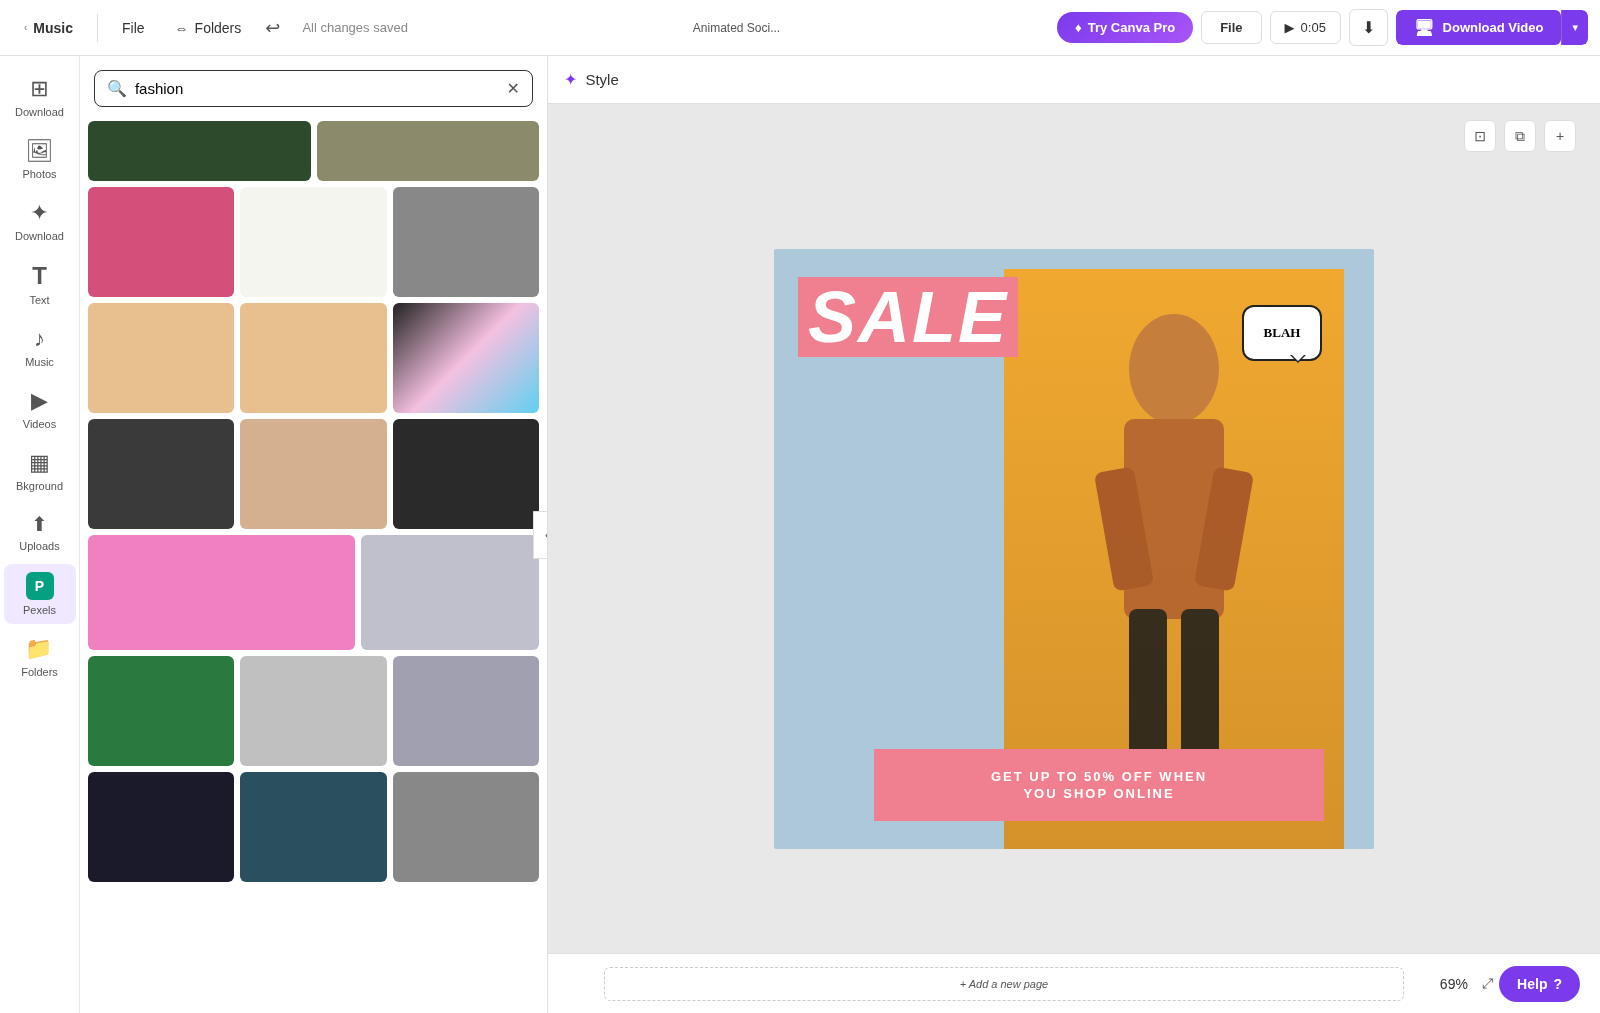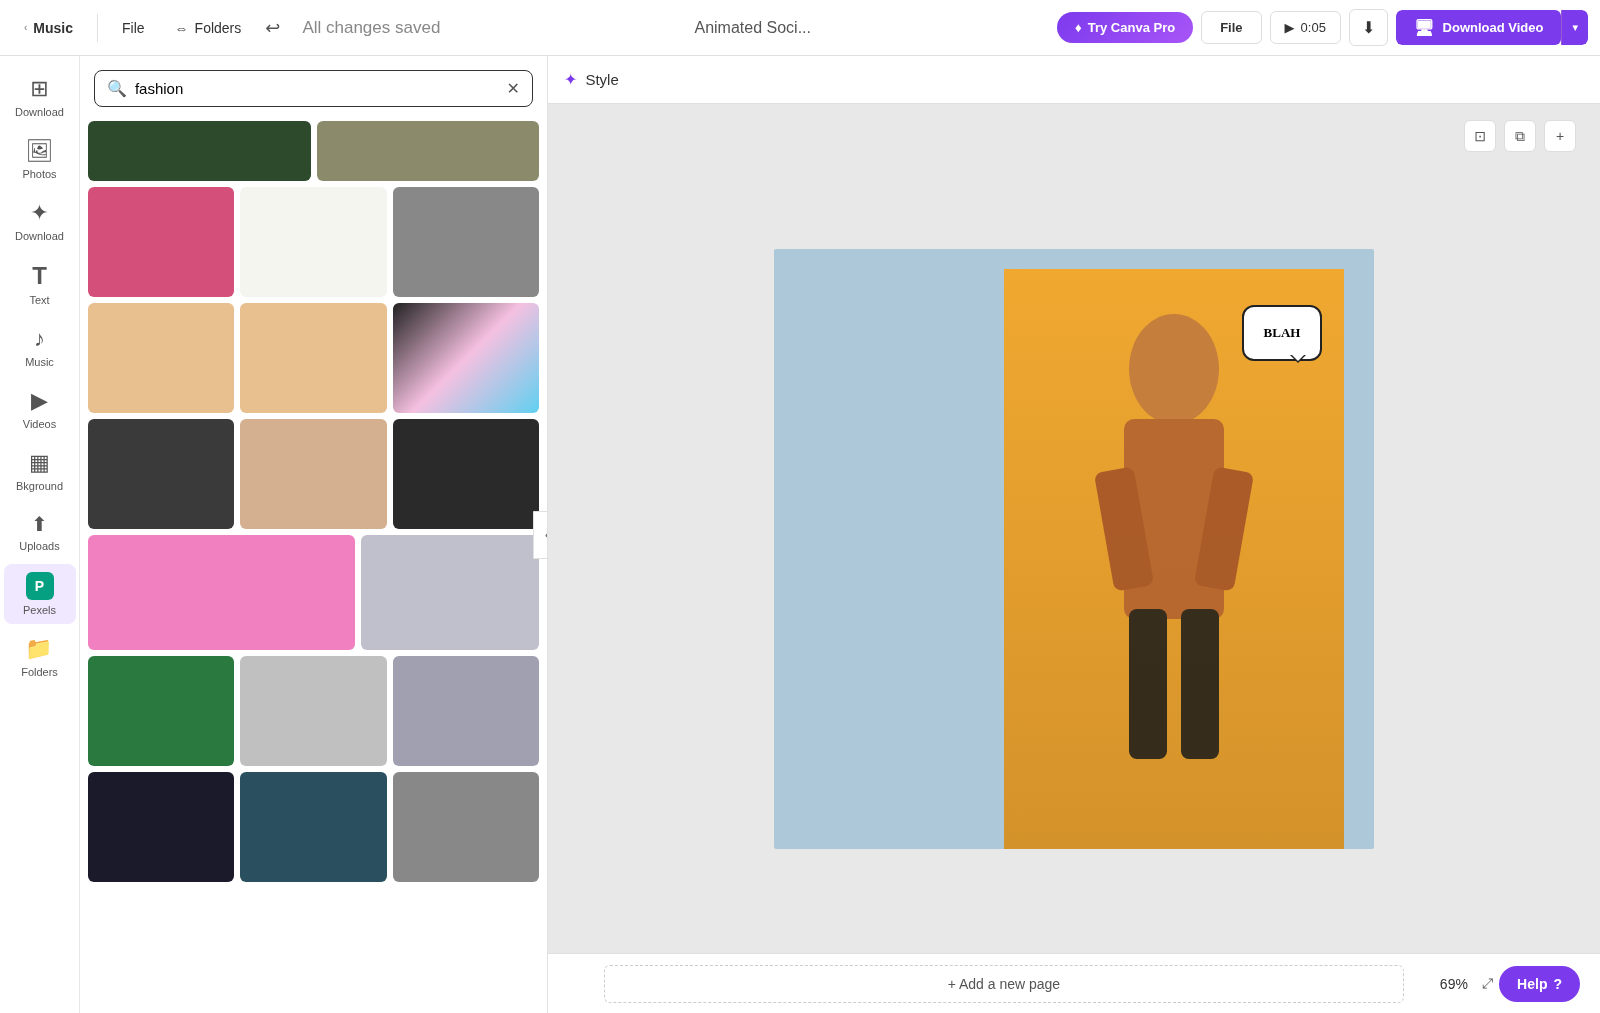--- a/index.html
+++ b/index.html
@@ -19,23 +19,23 @@
     }
     .nav-home-btn .chevron { font-size: 10px; color: #999; }
     .nav-divider { width: 1px; height: 28px; background: #e0e0e0; margin: 0 4px; }
     .nav-btn {
       padding: 6px 12px; border-radius: 6px; cursor: pointer;
       font-size: 14px; color: #333; border: none; background: none;
       display: flex; align-items: center; gap: 6px;
     }
     .nav-resize { display: flex; align-items: center; gap: 6px; font-size: 14px; color: #333; cursor: pointer; padding: 6px 10px; border-radius: 6px; border: none; background: none; }
     .nav-undo { font-size: 18px; color: #555; cursor: pointer; padding: 6px; border: none; background: none; border-radius: 6px; }
-    .nav-saved { color: #888; font-size: 17px; padding: 0 8px; }
+    .nav-saved { color: #888; font-size: 13px; padding: 0 8px; }
     .nav-spacer { flex: 1; }
-    .nav-title { font-size: 16px; color: #555; }
+    .nav-title { font-size: 12px; color: #555; }
     .nav-pro-btn {
       background: linear-gradient(135deg, #7c3aed, #a855f7);
       color: #fff; border: none; border-radius: 20px;
       padding: 8px 18px; font-size: 13px; font-weight: 600; cursor: pointer;
       display: flex; align-items: center; gap: 6px;
     }
     .nav-share-btn {
       background: #fff; border: 1px solid #ddd; border-radius: 6px;
       padding: 8px 18px; font-size: 13px; font-weight: 600; cursor: pointer; color: #333;
     }
@@ -216,23 +216,23 @@
       border: 7px solid transparent; border-top-color: #fff; z-index: 1;
     }
 
     
     .bottom-bar {
       height: 60px; background: #fff; border-top: 1px solid #e0e0e0;
       display: flex; align-items: center; justify-content: space-between;
       padding: 0 20px;
     }
     .add-page-btn {
-      flex: 1; text-align: center; font-size: 14px; color: #555;
+      flex: 1; text-align: center; font-size: 11px; color: #555;
       cursor: pointer; padding: 10px; border-radius: 6px;
-      border: 1.5px dashed #ccc; margin: 8px 20px;
+      border: 1.5px dashed #ccc; margin: 8px 20px; font-style: italic;
     }
     .zoom-controls {
       display: flex; align-items: center; gap: 8px;
     }
     .zoom-value { font-size: 14px; color: #333; font-weight: 500; }
     .zoom-expand { font-size: 14px; color: #555; cursor: pointer; padding: 4px 6px; border: none; background: none; border-radius: 4px; }
     .help-btn {
       background: #7c3aed; color: #fff; border: none; border-radius: 20px;
       padding: 10px 18px; font-size: 14px; font-weight: 600; cursor: pointer;
       display: flex; align-items: center; gap: 6px;
@@ -456,25 +456,32 @@
               <ellipse cx="130" cy="60" rx="45" ry="55" fill="#c07840"></ellipse>
               <rect x="80" y="110" width="100" height="200" rx="10" fill="#b06030"></rect>
               <rect x="60" y="160" width="40" height="120" rx="8" fill="#a05028" transform="rotate(-10 80 220)"></rect>
               <rect x="160" y="160" width="40" height="120" rx="8" fill="#a05028" transform="rotate(10 180 220)"></rect>
               <rect x="85" y="300" width="38" height="150" rx="8" fill="#1a1a1a"></rect>
               <rect x="137" y="300" width="38" height="150" rx="8" fill="#1a1a1a"></rect>
             </svg>
           </div>
         </div>
 
+        <div class="design-pink-sale-block">
+          <span class="design-sale-text">SALE</span>
+        </div>
 
         <div class="design-speech-bubble" style="right:52px;top:56px;position:absolute;text-align:right;">
           <div class="speech-bubble-inner">BLAH</div>
         </div>
 
+        <div class="design-pink-bottom-block">
+          <span class="design-bottom-text">GET UP TO 50% OFF WHEN</span>
+          <span class="design-bottom-text">YOU SHOP ONLINE</span>
+        </div>
       </div>
     </div>
 
     <div class="bottom-bar">
       <div style="flex:1;margin:0 16px;">
         <div class="add-page-btn">+ Add a new page</div>
       </div>
       <div class="zoom-controls">
         <span class="zoom-value">69%</span>
         <button class="zoom-expand">⤢</button>

